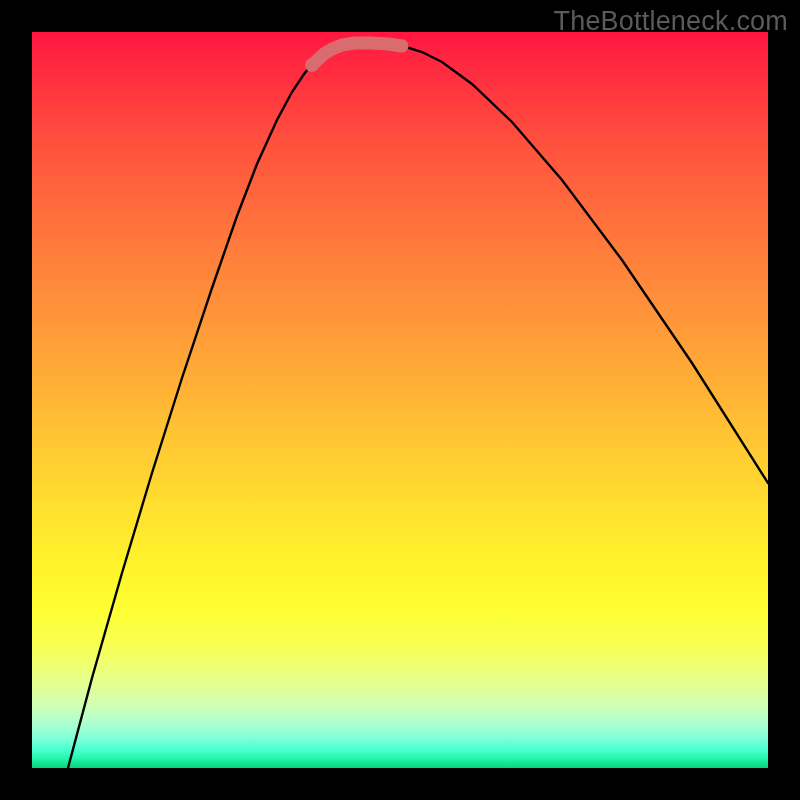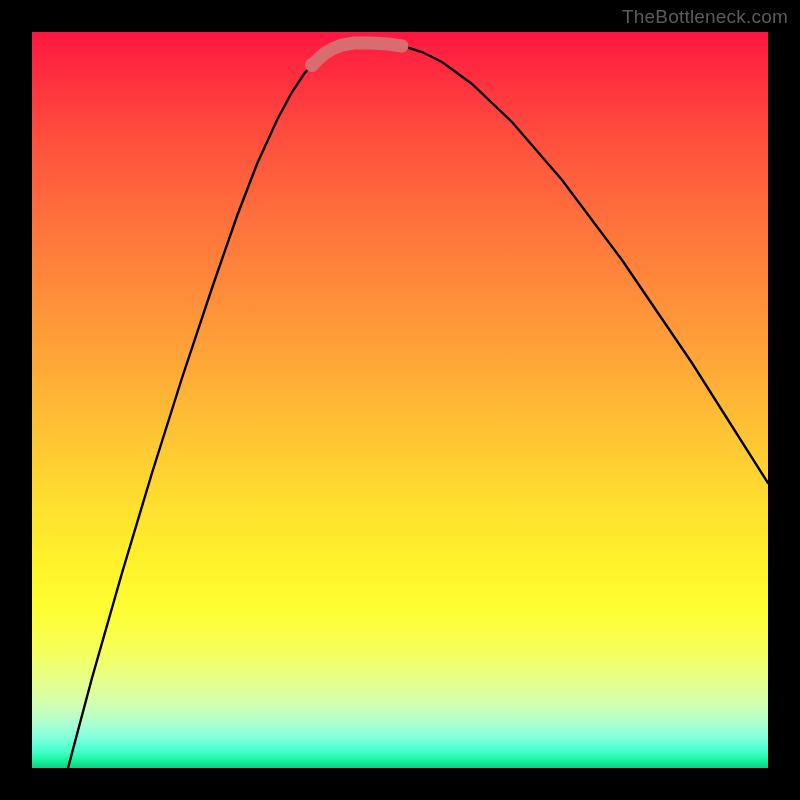--- a/index.html
+++ b/index.html
@@ -75,21 +75,21 @@
     stroke-linecap: round;
   }
   .highlight-dot {
     fill: #d96c6e;
   }
   .watermark {
     position: absolute;
     top: 6px;
     right: 12px;
     color: #5b5b5b;
-    font-size: 19px;
+    font-size: 27px;
     font-weight: 500;
     letter-spacing: 0.2px;
     margin-left: 28px;
   }
 </style>
 </head>
 <body>
 
 <div class="frame">
 

